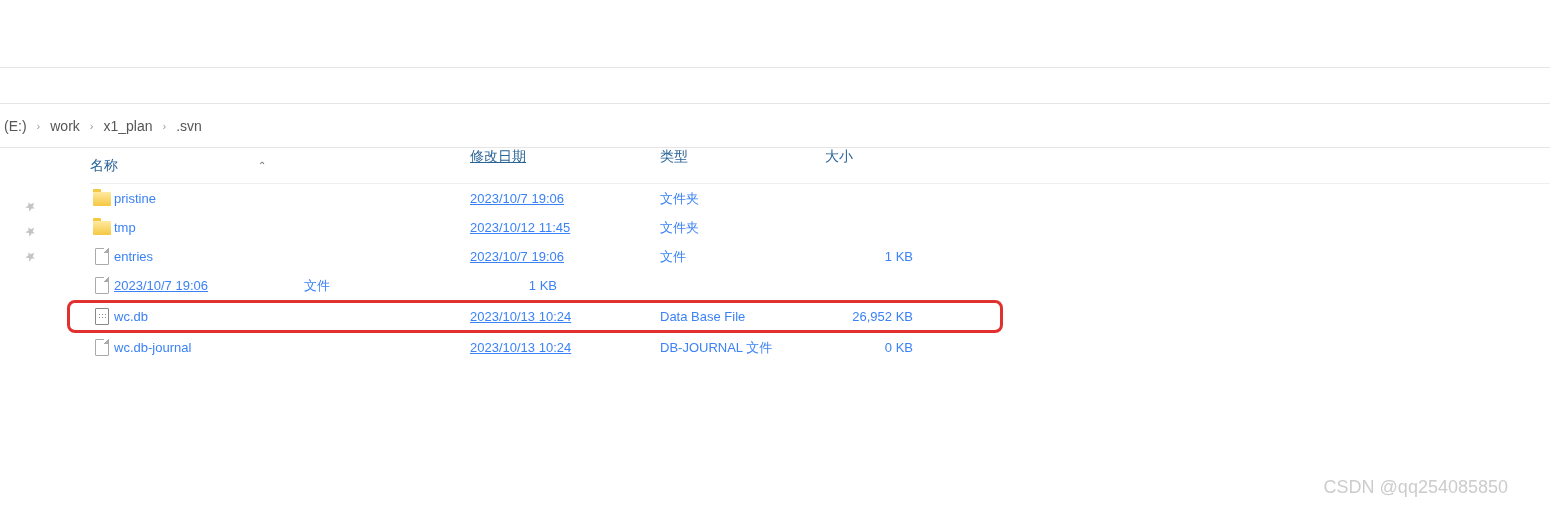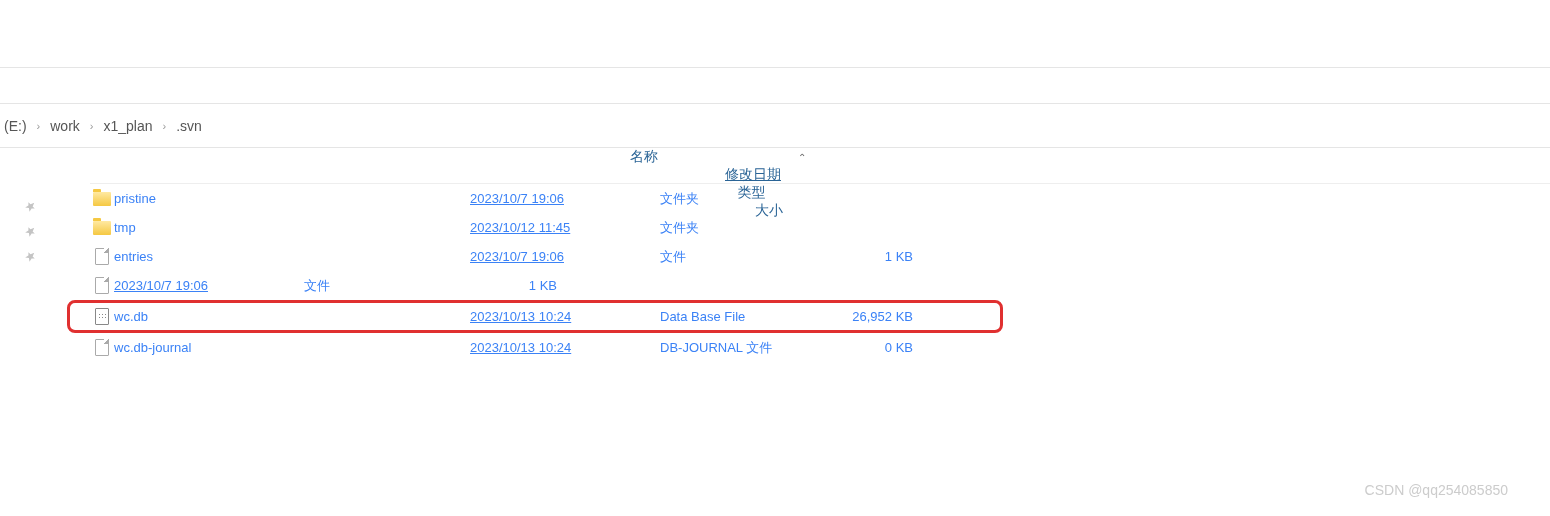--- a/index.html
+++ b/index.html
@@ -68,25 +68,23 @@
       width: 12px;
       height: 12px;
     }
     .file-list {
       flex: 1;
       padding-left: 30px;
     }
     .headers {
       display: flex;
       height: 36px;
-      align-items: center;
       color: #2a6496;
       font-size: 14px;
       border-bottom: 1px solid #eee;
-      flex-direction: column;
     }
     .col-name {
       width: 380px;
       display: flex;
       align-items: center;
     }
     .col-date {
       width: 190px;
       text-decoration: underline;
     }
@@ -177,21 +175,21 @@
       width: 8px;
       height: 7px;
       background: radial-gradient(circle at center, #888 1px, transparent 1px);
       background-size: 3px 3px;
     }
     .watermark {
       position: absolute;
       bottom: 18px;
       right: 42px;
       color: #ccc;
-      font-size: 14px;
+      font-size: 18px;
       font-family: Arial, sans-serif;
     }
   </style>
 </head>
 <body>
 
 <div class="top-spacer"></div>
 <div class="spacer2"></div>
 
 <div class="breadcrumb">

